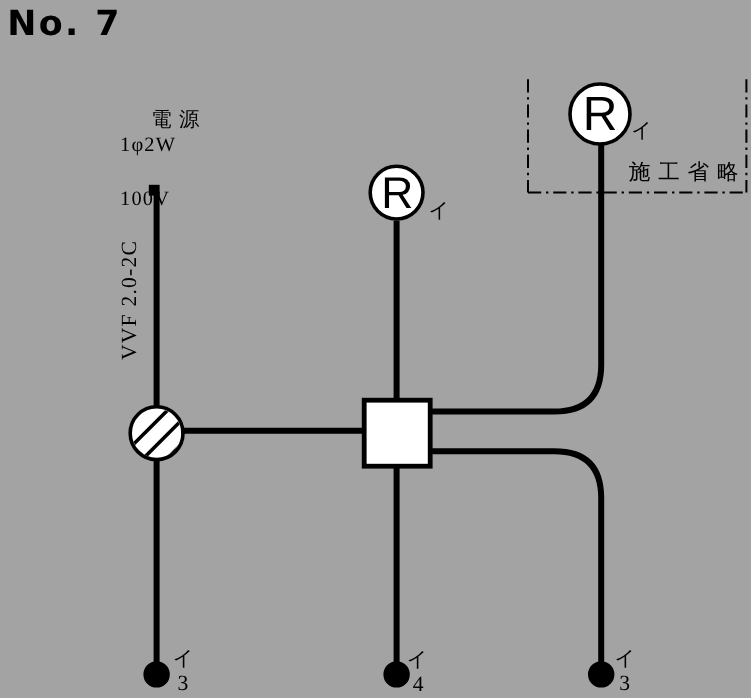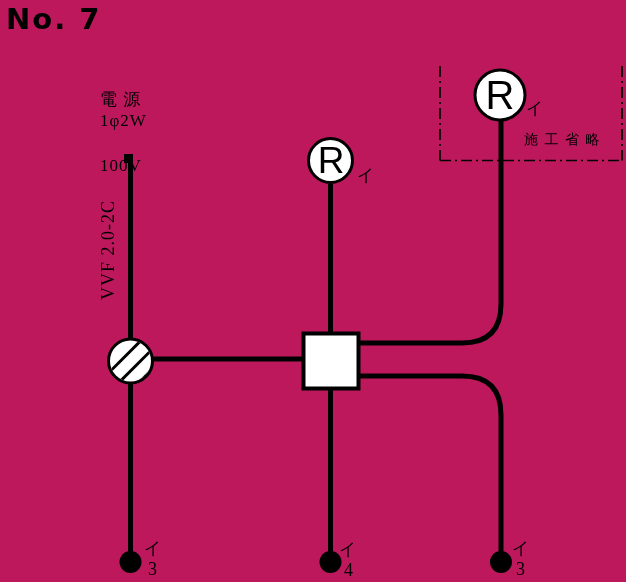--- a/index.html
+++ b/index.html
@@ -1,52 +1,52 @@
 <!DOCTYPE html>
 <html><head>
 <meta charset="utf-8">
 <style>
   html,body{margin:0;padding:0;background:#ffffff;}
   #stage{
     position:relative;
     width:626px;height:582px;
-    background:#be185d;
+    background:#a3a3a3;
     overflow:hidden;
     font-family:"Liberation Serif", serif;
     color:#000;
   }
   #wires{position:absolute;left:0;top:0;}
   .txt{position:absolute;white-space:pre;color:#000;}
   #page-title{
     left:6px;top:2px;
     font-family:"DejaVu Sans", sans-serif;
     font-size:29px;font-weight:600;letter-spacing:2px;
   }
   .src-line{left:100px;font-size:17px;letter-spacing:1px;}
-  #src1{top:88px;}
+  #src1{top:88px;margin-left:26px;}
   #src2{top:111px;}
   #src3{top:134px;margin-top:22px;}
   #cable-label{
     left:108px;top:250px;
     transform:translate(-50%,-50%) rotate(-90deg);
     font-size:18px;letter-spacing:1px;
   }
   .lamp-letter{
     position:absolute;
     font-family:"Liberation Sans", sans-serif;
     font-weight:400;
     display:flex;align-items:center;justify-content:center;
     color:#000;
   }
   #lamp-center-letter{left:309px;top:139px;width:44px;height:44px;font-size:37px;}
   #lamp-omit-letter{left:476px;top:71px;width:48px;height:48px;font-size:40px;}
   .mark{font-size:17px;}
   #lamp-center-mark{left:357px;top:164px;}
   #lamp-omit-mark{left:526px;top:97px;}
-  #omission-note{left:524px;top:131px;font-size:14px;letter-spacing:6.5px;}
+  #omission-note{left:524px;top:131px;font-size:18px;letter-spacing:6.5px;}
   .sw-mark-left{left:144px;top:537px;}
   .sw-num-left{left:148px;top:559px;font-size:18px;}
   .sw-mark-mid{left:339px;top:538px;}
   .sw-num-mid{left:344px;top:560px;font-size:18px;}
   .sw-mark-right{left:512px;top:537px;}
   .sw-num-right{left:516px;top:559px;font-size:18px;}
 </style>
 </head>
 <body>
 

